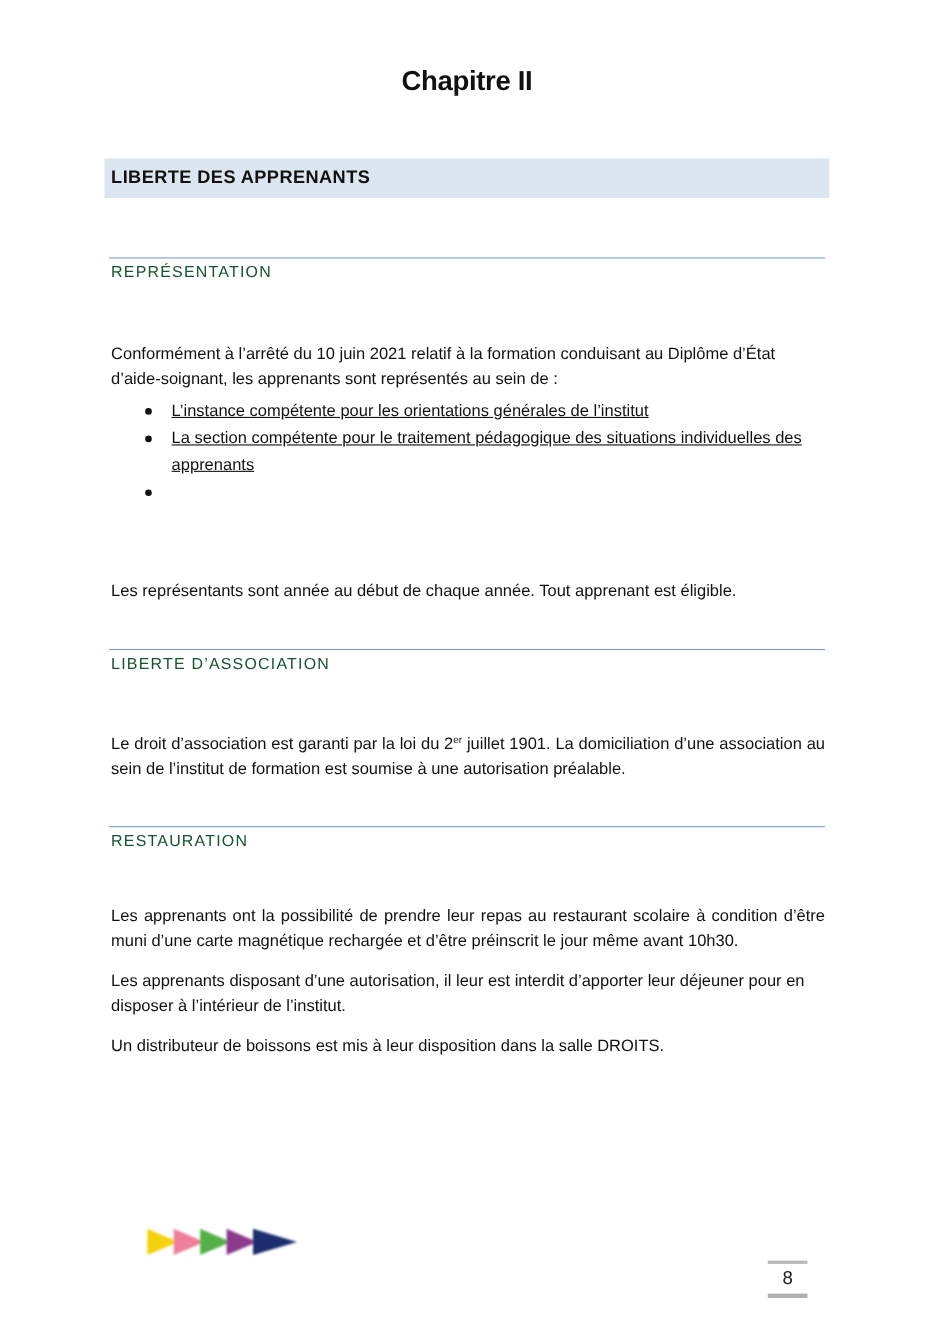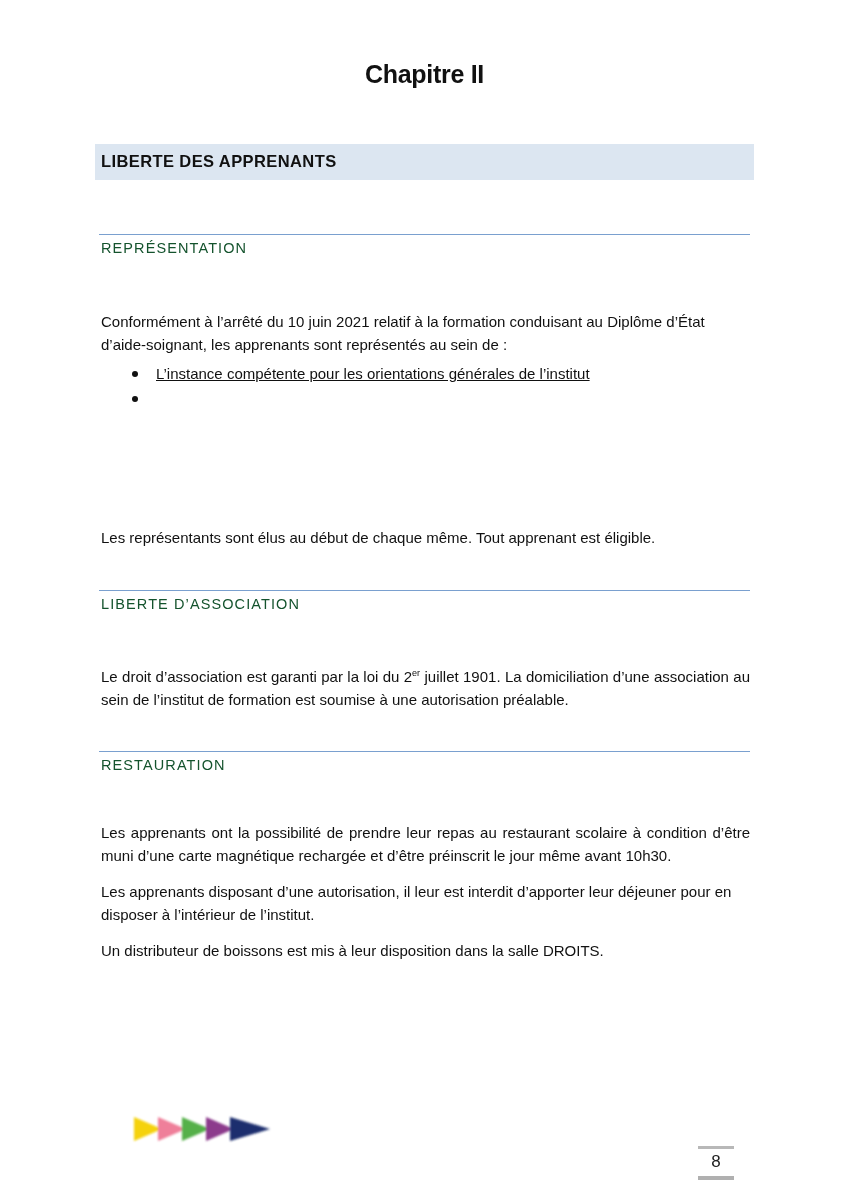--- a/index.html
+++ b/index.html
@@ -33,23 +33,24 @@
 
 <div class="section-band">
   <span>LIBERTE DES APPRENANTS</span>
 </div>
 
 <div class="sub-rule" style="top:234px"></div>
 <div class="sub-title" style="top:240px">REPRÉSENTATION</div>
 <div class="para" style="top:310px">Conformément à l’arrêté du 10 juin 2021 relatif à la formation conduisant au Diplôme d’État d’aide-soignant, les apprenants sont représentés au sein de :</div>
 <ul class="bullets">
   <li><span class="dot"></span><span>L’instance compétente pour les orientations générales de l’institut</span></li>
+  <li><span class="dot"></span><span>La section compétente pour le traitement pédagogique des situations individuelles des apprenants</span></li>
   <li><span class="dot"></span></li>
 </ul>
-<div class="para" style="top:526px">Les représentants sont élus au début de chaque même. Tout apprenant est éligible.</div>
+<div class="para" style="top:526px">Les représentants sont année au début de chaque année. Tout apprenant est éligible.</div>
 
 <div class="sub-rule" style="top:590px"></div>
 <div class="sub-title" style="top:596px">LIBERTE D’ASSOCIATION</div>
 <div class="para justify" style="top:665px"><span>Le droit d’association est garanti par la loi du 2</span><sup>er</sup><span> juillet 1901. La domiciliation d’une association au sein de l’institut de formation est soumise à une autorisation préalable.</span></div>
 
 <div class="sub-rule" style="top:751px"></div>
 <div class="sub-title" style="top:757px">RESTAURATION</div>
 <div class="para justify" style="top:821px">Les apprenants ont la possibilité de prendre leur repas au restaurant scolaire à condition d’être muni d’une carte magnétique rechargée et d’être préinscrit le jour même avant 10h30.</div>
 <div class="para" style="top:880px">Les apprenants disposant d’une autorisation, il leur est interdit d’apporter leur déjeuner pour en disposer à l’intérieur de l’institut.</div>
 <div class="para" style="top:939px">Un distributeur de boissons est mis à leur disposition dans la salle DROITS.</div>

